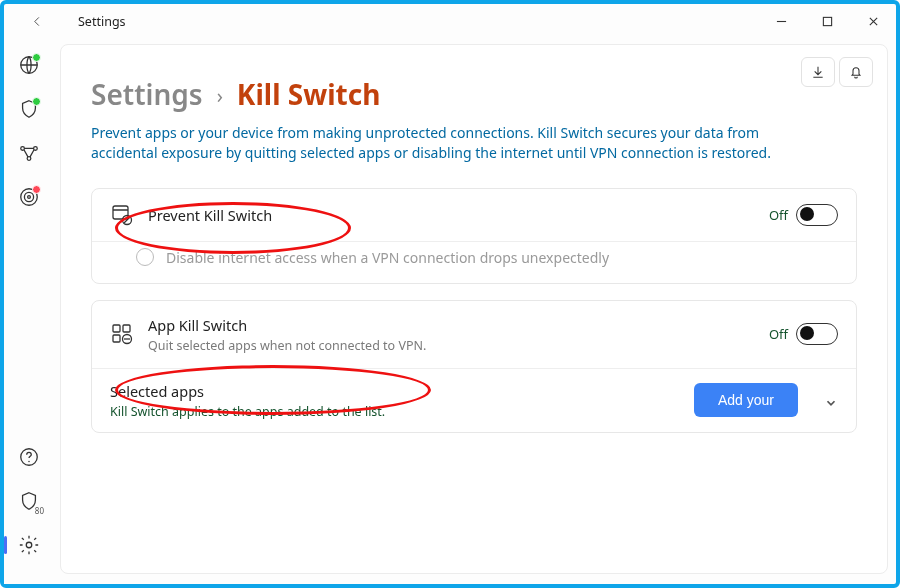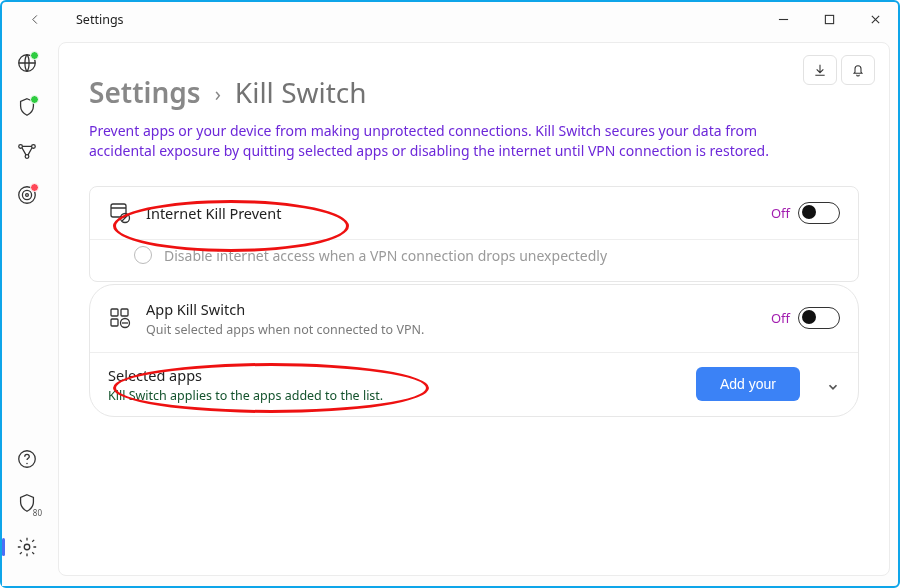--- a/index.html
+++ b/index.html
@@ -1,21 +1,21 @@
 <!DOCTYPE html>
 <html><head>
   <meta charset="utf-8">
   <style>
     * { box-sizing: border-box; margin: 0; padding: 0; }
     body {
       width: 900px; height: 588px;
       font-family: "Segoe UI", -apple-system, system-ui, sans-serif;
       background: #fff; color: #1a1a1a; overflow: hidden; position: relative;
     }
-    .window { display:flex; flex-direction:column; width:100%; height:100%; background:#fdfdfd; border:2px solid #0ea5e9; border-radius:6px;}
+    .window { display:flex; flex-direction:column; width:100%; height:100%; background:#fdfdfd; border:4px solid #0ea5e9; border-radius:6px;}
     .titlebar { height:34px; display:flex; align-items:center; justify-content:space-between; padding:0 0 0 10px; font-size:12.5px; color:#222;}
     .titlebar-left { display:flex; align-items:center; gap:18px;}
     .tb-btn { width:46px; height:34px; display:flex; align-items:center; justify-content:center; }
     .tb-btn svg { width:11px; height:11px; stroke:#333; fill:none; stroke-width:1.2;}
     .content { flex:1; display:flex; overflow:hidden;}
     .sidebar { width:50px; background:#fdfdfd; display:flex; flex-direction:column; align-items:center; padding-top:16px; gap:22px; position:relative;}
     .sidebar .spacer { flex:1; }
     .side-icon { width:22px; height:22px; display:flex; align-items:center; justify-content:center; position:relative;}
     .side-icon svg { width:22px; height:22px; stroke:#333; fill:none; stroke-width:1.4;}
     .dot-green::after, .dot-red::after { content:""; position:absolute; top:-1px; right:-1px; width:7px; height:7px; border-radius:50%; border:1.5px solid #fff;}
@@ -24,41 +24,41 @@
     .badge70 { position:absolute; bottom:-4px; right:-4px; font-size:8px; color:#555;}
     .settings-active { position:relative;}
     .settings-active::before{ content:""; position:absolute; left:-14px; top:2px; width:3px; height:18px; background:#4c6ef5; border-radius:2px;}
     .main { flex:1; background:#fff; margin:6px 8px 10px 6px; border-radius:8px; border:1px solid #ececec; padding:24px 30px 10px 30px; position:relative; overflow:auto;}
     .top-actions{ position:absolute; top:12px; right:14px; display:flex; gap:4px;}
     .top-action-btn{ width:34px; height:30px; border:1px solid #e2e2e2; border-radius:6px; display:flex; align-items:center; justify-content:center; background:#fff;}
     .top-action-btn svg{ width:16px; height:16px; stroke:#333; fill:none; stroke-width:1.6;}
     .breadcrumb{ display:flex; align-items:baseline; gap:14px; margin-top:6px;}
     .bc-settings{ font-size:28px; font-weight:600; color:#888;}
     .bc-sep{ font-size:20px; color:#888; transform:translateY(-2px);}
-    .bc-title{ font-size:28px; font-weight:400; color:#737373;}
-    .desc{ margin-top:10px; font-size:14px; color:#6d28d9; line-height:1.45; max-width:720px;}
+    .bc-title{ font-size:28px; font-weight:700; color:#c2410c;}
+    .desc{ margin-top:10px; font-size:14px; color:#0369a1; line-height:1.45; max-width:720px;}
     .card{ border:1px solid #e7e7e7; border-radius:8px; margin-top:24px;}
     .section{ padding:14px 18px; display:flex; align-items:center; gap:14px;}
     .section + .section-divider{ border-top:1px solid #eee;}
     .sec-icon{ width:24px; height:24px; flex-shrink:0;}
     .sec-icon svg{ width:24px; height:24px; stroke:#333; fill:none; stroke-width:1.3;}
     .sec-text{ flex:1; display:flex; flex-direction:column; gap:2px;}
     .sec-title{ font-size:14.5px; color:#222;}
     .sec-sub{ font-size:12.5px; color:#7a7a7a;}
     .toggle-wrap{ display:flex; align-items:center; gap:8px;}
-    .toggle-state{ font-size:13px; color:#a21caf;}
+    .toggle-state{ font-size:13px; color:#14532d;}
     .toggle{ width:42px; height:22px; border:1.6px solid #333; border-radius:20px; position:relative; background:#fff;}
     .toggle .knob{ position:absolute; width:14px; height:14px; background:#111; border-radius:50%; top:2px; left:3px;}
     .radio-group{ padding:6px 18px 16px 44px; display:flex; flex-direction:column; gap:12px;justify-content:flex-end;}
     .radio-row{ display:flex; align-items:center; gap:12px;}
     .radio{ width:18px; height:18px; border:1.6px solid #bbb; border-radius:50%; flex-shrink:0; position:relative;}
     .radio.selected{ border-color:#9a9a9a;}
     .radio.selected::after{ content:""; position:absolute; inset:3px; background:#9a9a9a; border-radius:50%;}
     .radio-label{ font-size:14px; color:#9a9a9a;}
-    .card.apps{ margin-top:2px;border-radius:25px;}
+    .card.apps{ margin-top:16px;}
     .apps-footer{ border-top:1px solid #eee; padding:12px 18px; display:flex; align-items:center; gap:26px;}
     .apps-text{ flex:1; display:flex; flex-direction:column; gap:2px;}
     .apps-title{ font-size:14.5px; color:#222;}
     .apps-sub{ font-size:12.5px; color:#14532d;}
     .add-btn{ background:#3b82f6; color:#fff; font-size:14px; border:none; padding:9px 24px; border-radius:6px;}
     .chev{ width:14px; height:14px;}
     .chev svg{ width:14px; height:14px; stroke:#555; fill:none; stroke-width:2;}
     .red-ellipse{ position:absolute; border:3.5px solid #e11; border-radius:50%; pointer-events:none;}
   </style>
 </head>
@@ -170,21 +170,21 @@
         <div class="section">
           <div class="sec-icon">
             <svg viewBox="0 0 24 24">
                 <rect x="3" y="3" width="15" height="13" rx="2"></rect>
                 <path d="M3 7h15"></path>
                 <circle cx="17" cy="17" r="4.5"></circle>
                 <path d="M14 20l6-6"></path>
               </svg>
           </div>
           <div class="sec-text">
-            <span class="sec-title">Internet Kill Prevent</span>
+            <span class="sec-title">Prevent Kill Switch</span>
           </div>
           <div class="toggle-wrap">
             <span class="toggle-state">Off</span>
             <div class="toggle">
                 <div class="knob"></div>
               </div>
           </div>
         </div>
         <div class="section-divider"></div>
         <div class="radio-group">

